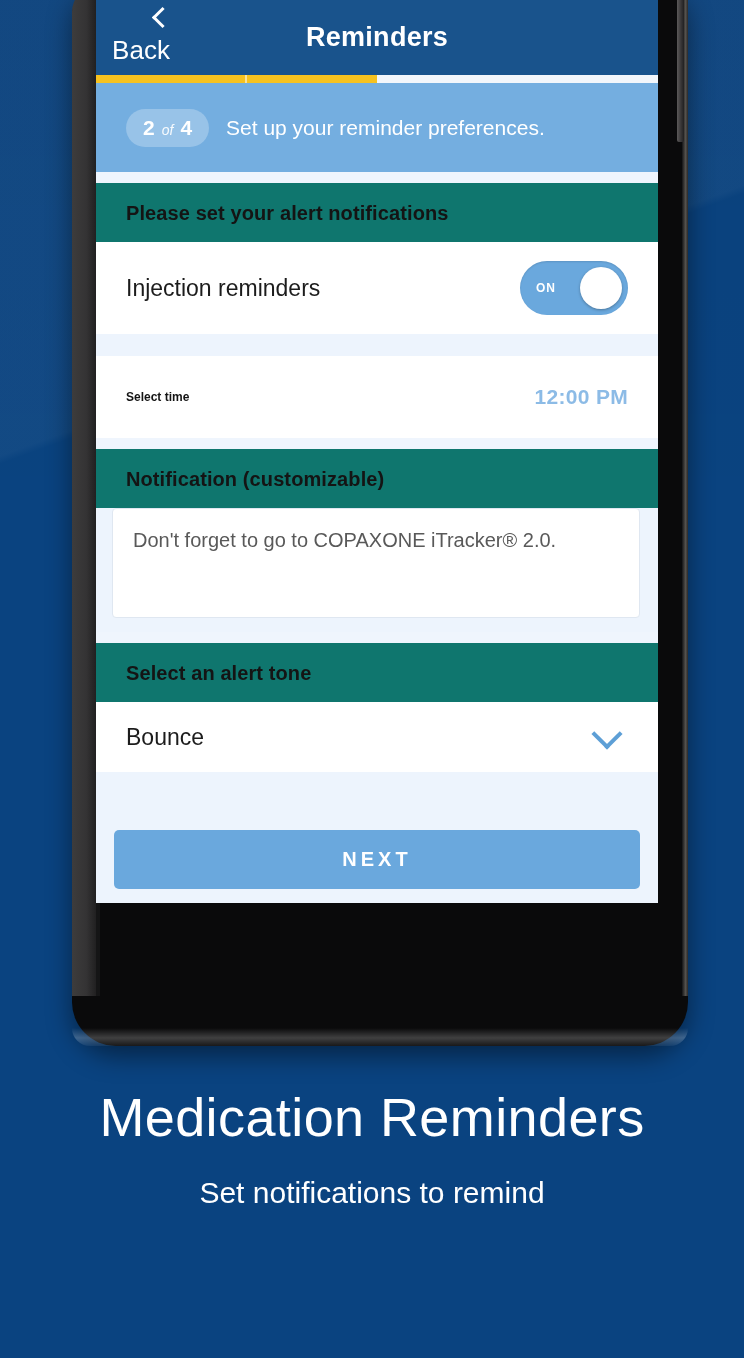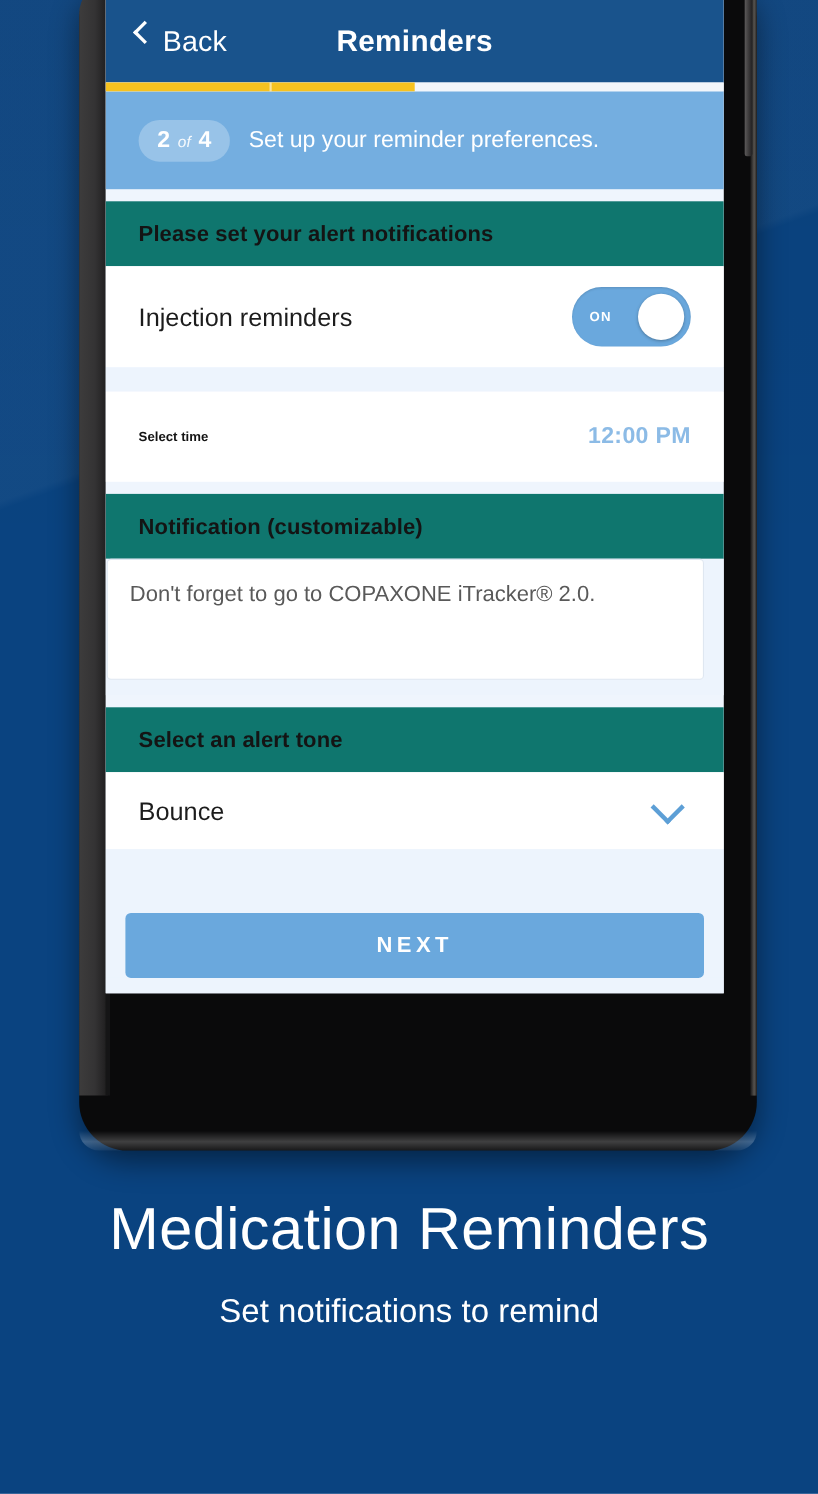--- a/index.html
+++ b/index.html
@@ -100,26 +100,27 @@
   
   .app-header {
     height: 75px;
     background: #19538c;
     position: relative;
     display: flex;
     align-items: center;
   }
   .back-btn {
     position: absolute;
-    left: 28px;
-    display: flex;
-    align-items: flex-start;
+    left: 16px;
+    display: flex;
+    align-items: flex-end;
     gap: 9px;
     color: #ffffff;
     cursor: pointer;
+    flex-direction: column;
   }
   .chev-back {
     width: 15px; height: 15px;
     border-left: 3.5px solid #ffffff;
     border-bottom: 3.5px solid #ffffff;
     transform: rotate(45deg);
     margin-bottom: 1px;
   }
   .back-label {
     font-size: 26px;
@@ -240,21 +241,21 @@
     color: #141414;
   }
   .row-time .val {
     font-size: 21px;
     font-weight: 700;
     color: #8cbbe6;
     letter-spacing: 0.3px;
   }
 
   
-  .note-wrap { background: #edf4fd; padding: 0 18px 14px 1px; }
+  .note-wrap { background: #edf4fd; padding: 0 18px 14px 16px; }
   .note-box {
     background: #ffffff;
     border: 1px solid #dfe7f1;
     border-radius: 4px;
     height: 110px;
     padding: 18px 20px;
     cursor: text;
   }
   .note-text {
     font-size: 20px;

